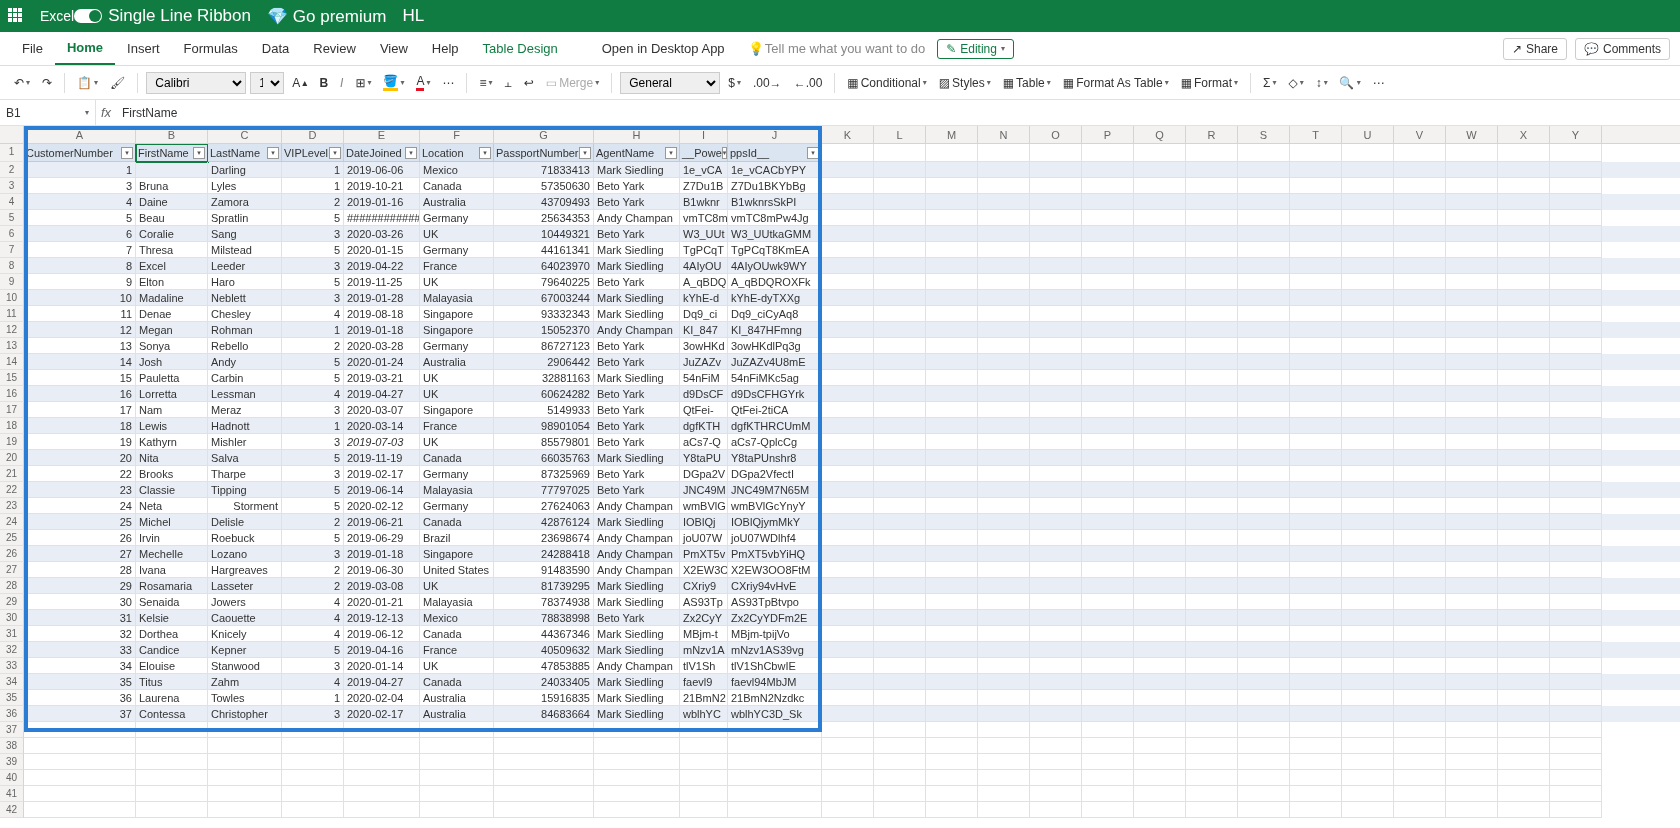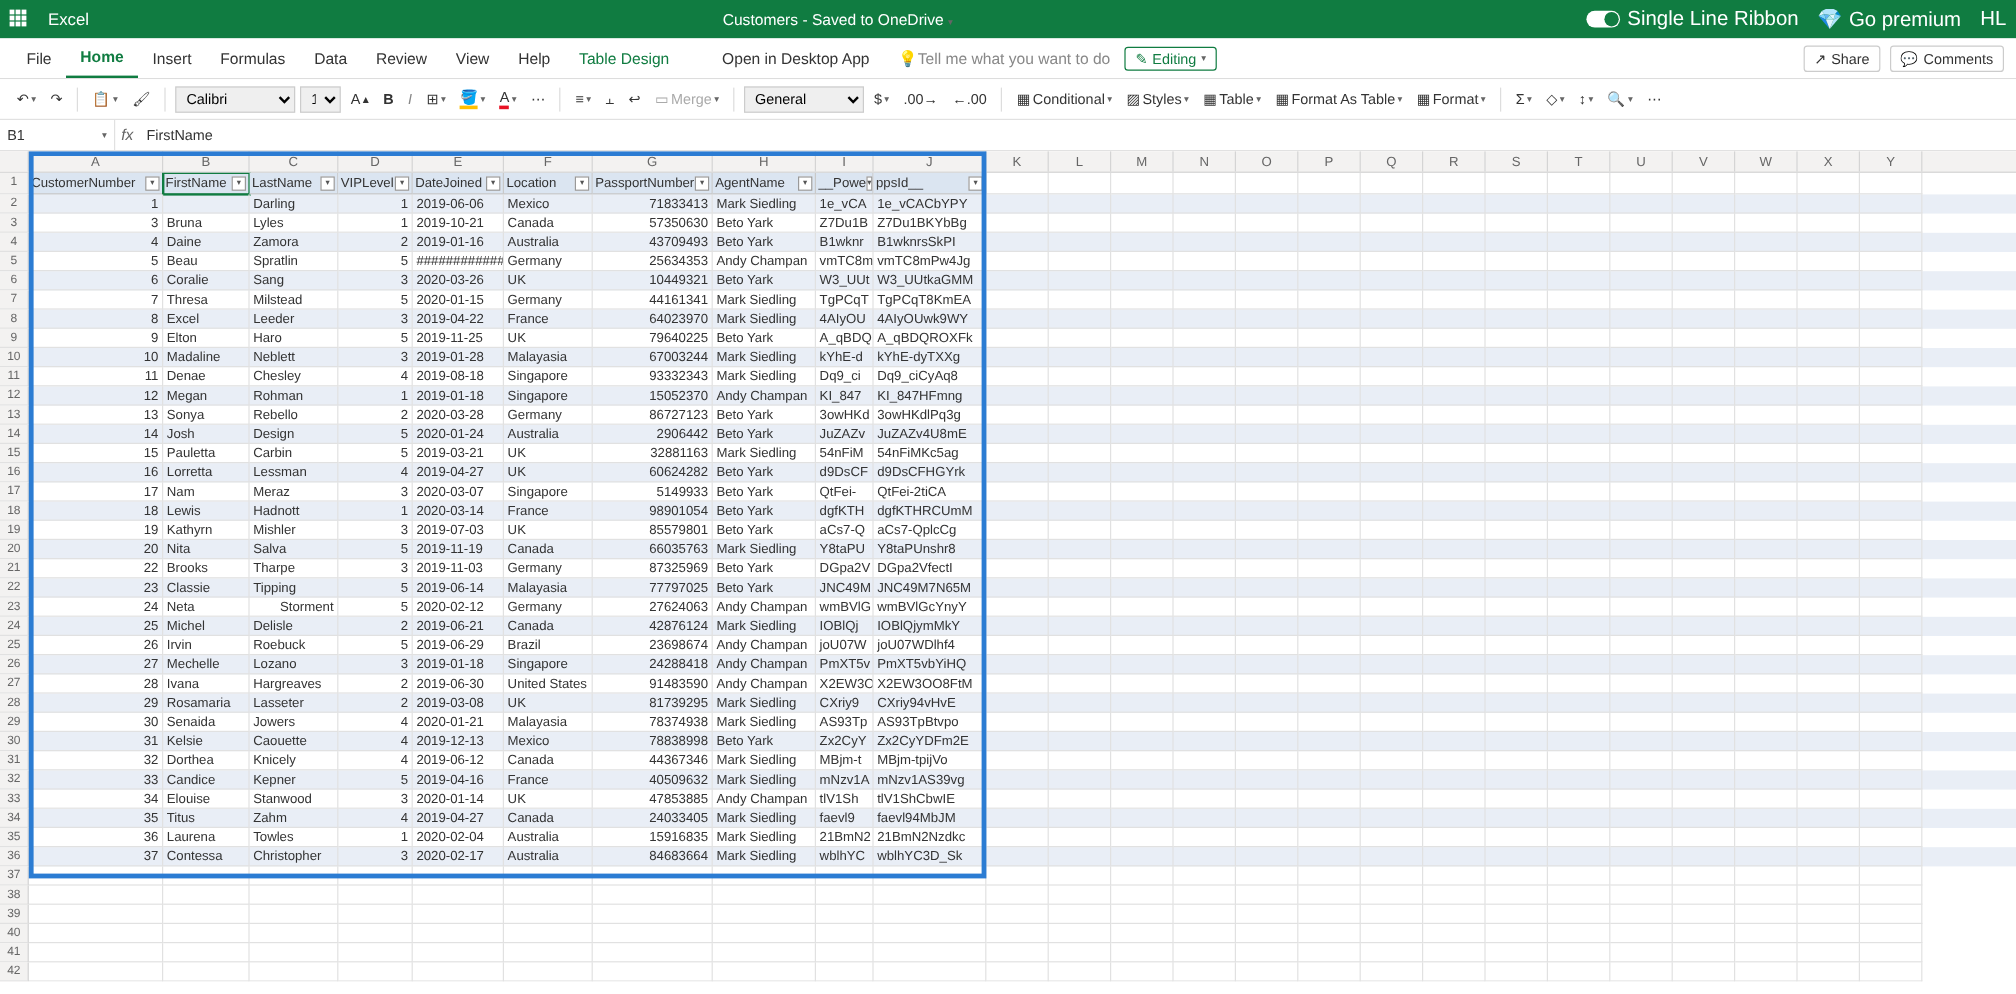--- a/index.html
+++ b/index.html
@@ -69,21 +69,20 @@
       <span></span>
       <span></span>
       <span></span>
       <span></span>
       <span></span>
       <span></span>
       <span></span>
       <span></span>
     </div>
   <div class="app-name">Excel</div>
-  <div class="doc-title"><span>Customers - Saved to OneDrive</span> <span class="chev">▾</span></div>
   <div class="right">
     <div style="display:flex;align-items:center;gap:6px">
         <div class="toggle"></div>
         <span>Single Line Ribbon</span>
       </div>
     <div>💎 <span>Go premium</span></div>
     <div>HL</div>
   </div>
 </div>
 
@@ -581,21 +580,21 @@
         <div class="cell" style="width: 52px;"></div>
         <div class="cell" style="width: 52px;"></div>
         <div class="cell" style="width: 52px;"></div>
         <div class="cell" style="width: 52px;"></div>
         <div class="cell" style="width: 52px;"></div>
       </div>
       <div class="row banded">
         <div class="row-h">14</div>
         <div class="cell num" style="width: 112px;">14</div>
         <div class="cell txt" style="width: 72px;">Josh</div>
-        <div class="cell txt" style="width: 74px;">Design</div>
+        <div class="cell txt" style="width: 74px;">Andy</div>
         <div class="cell num" style="width: 62px;">5</div>
         <div class="cell txt" style="width: 76px;">2020-01-24</div>
         <div class="cell txt" style="width: 74px;">Australia</div>
         <div class="cell num" style="width: 100px;">2906442</div>
         <div class="cell txt" style="width: 86px;">Beto Yark</div>
         <div class="cell txt" style="width: 48px;">JuZAZv</div>
         <div class="cell txt" style="width: 94px;">JuZAZv4U8mE</div>
         <div class="cell" style="width: 52px;"></div>
         <div class="cell" style="width: 52px;"></div>
         <div class="cell" style="width: 52px;"></div>
@@ -723,21 +722,21 @@
         <div class="cell" style="width: 52px;"></div>
         <div class="cell" style="width: 52px;"></div>
         <div class="cell" style="width: 52px;"></div>
       </div>
       <div class="row">
         <div class="row-h">19</div>
         <div class="cell num" style="width: 112px;">19</div>
         <div class="cell txt" style="width: 72px;">Kathyrn</div>
         <div class="cell txt" style="width: 74px;">Mishler</div>
         <div class="cell num" style="width: 62px;">3</div>
-        <div class="cell txt" style="width: 76px;">2019-07-03</div>
+        <div class="cell txt" style="width: 76px; font-style: italic;">2019-07-03</div>
         <div class="cell txt" style="width: 74px;">UK</div>
         <div class="cell num" style="width: 100px;">85579801</div>
         <div class="cell txt" style="width: 86px;">Beto Yark</div>
         <div class="cell txt" style="width: 48px;">aCs7-Q</div>
         <div class="cell txt" style="width: 94px;">aCs7-QplcCg</div>
         <div class="cell" style="width: 52px;"></div>
         <div class="cell" style="width: 52px;"></div>
         <div class="cell" style="width: 52px;"></div>
         <div class="cell" style="width: 52px;"></div>
         <div class="cell" style="width: 52px;"></div>
@@ -779,21 +778,21 @@
         <div class="cell" style="width: 52px;"></div>
         <div class="cell" style="width: 52px;"></div>
         <div class="cell" style="width: 52px;"></div>
       </div>
       <div class="row">
         <div class="row-h">21</div>
         <div class="cell num" style="width: 112px;">22</div>
         <div class="cell txt" style="width: 72px;">Brooks</div>
         <div class="cell txt" style="width: 74px;">Tharpe</div>
         <div class="cell num" style="width: 62px;">3</div>
-        <div class="cell txt" style="width: 76px;">2019-11-03</div>
+        <div class="cell txt" style="width: 76px;">2019-02-17</div>
         <div class="cell txt" style="width: 74px;">Germany</div>
         <div class="cell num" style="width: 100px;">87325969</div>
         <div class="cell txt" style="width: 86px;">Beto Yark</div>
         <div class="cell txt" style="width: 48px;">DGpa2V</div>
         <div class="cell txt" style="width: 94px;">DGpa2VfectI</div>
         <div class="cell" style="width: 52px;"></div>
         <div class="cell" style="width: 52px;"></div>
         <div class="cell" style="width: 52px;"></div>
         <div class="cell" style="width: 52px;"></div>
         <div class="cell" style="width: 52px;"></div>

